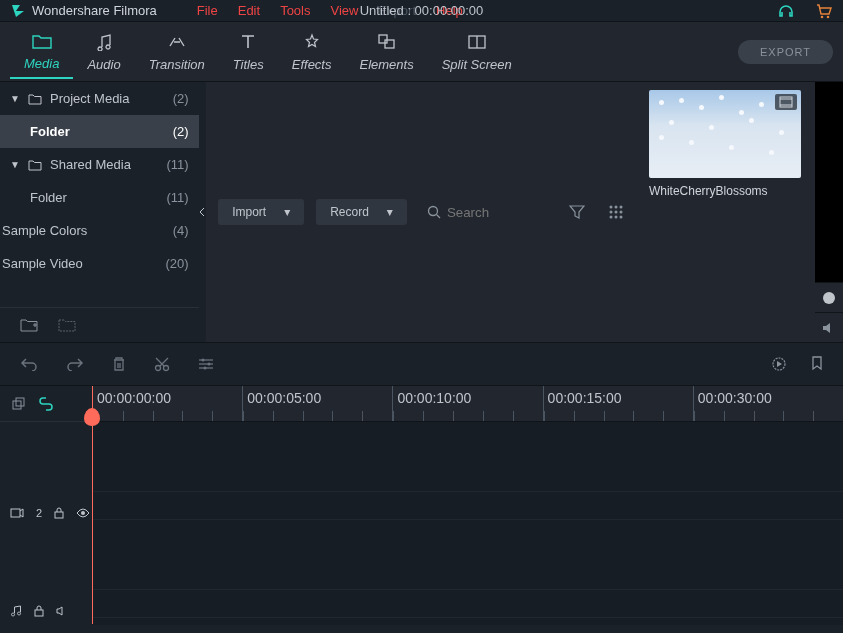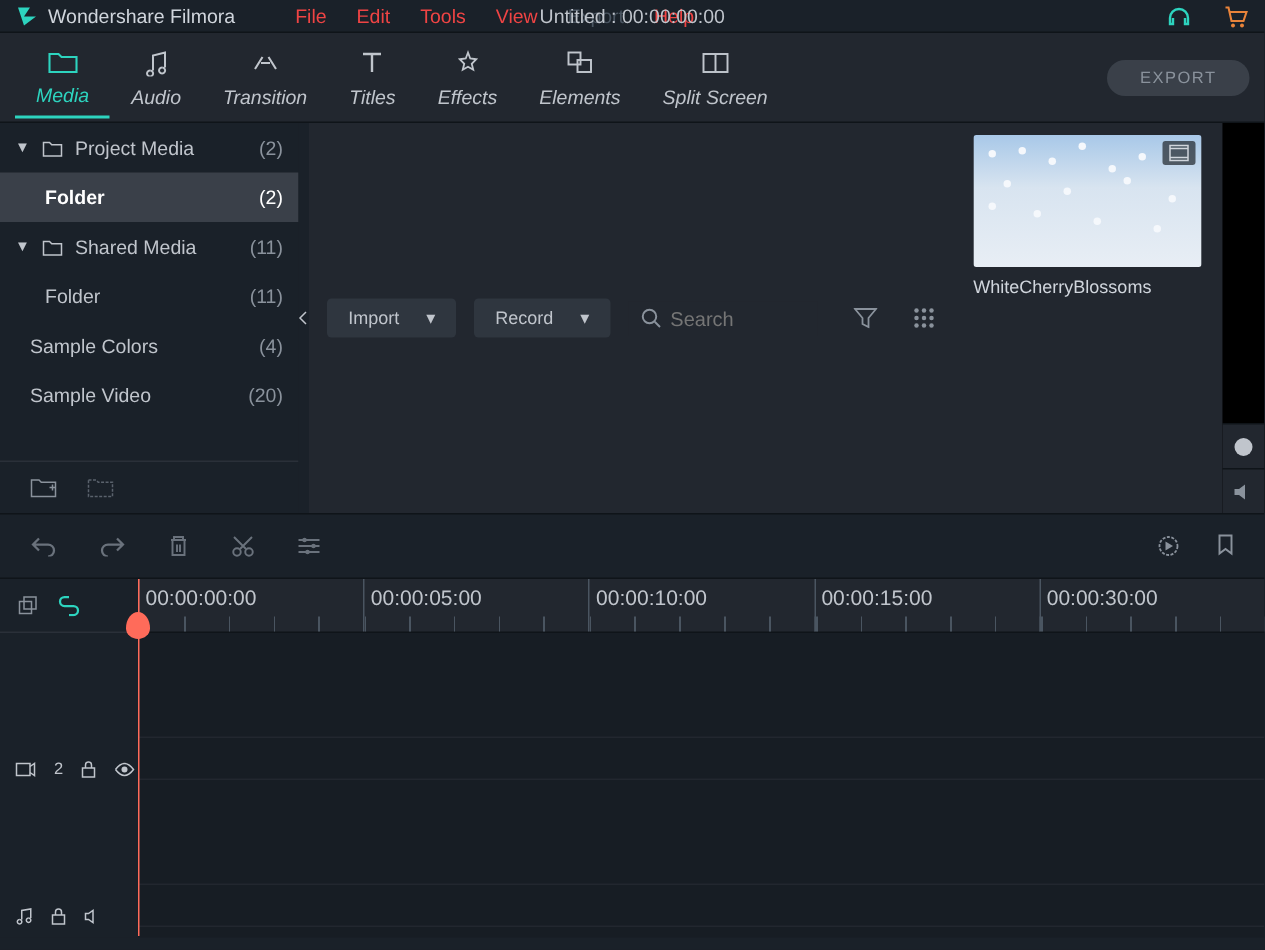--- a/index.html
+++ b/index.html
@@ -31,21 +31,21 @@
 
 
 .sidebar { width: 212px; background: #1a2129; display: flex; flex-direction: column; }
 .sidebar-item { display: flex; align-items: center; padding: 9px 10px; cursor: pointer; justify-content: space-between; }
 .sidebar-item.selected { background: #3a4049; }
 .sidebar-item-left { display: flex; align-items: center; gap: 8px; }
 .chevron { font-size: 10px; display: inline-block; width: 10px; }
 .folder-icon { font-size: 14px; }
 .count { color: #8a929c; }
 .sidebar-item.indent { padding-left: 30px; }
-.sidebar-item.noindent { padding-left: 20px; align-items: center; }
+.sidebar-item.noindent { padding-left: 2px; align-items: center; }
 .sidebar-bottom { margin-top: auto; display: flex; gap: 20px; padding: 10px 20px; border-top: 1px solid #2a3039; }
 
 
 .splitter { width: 8px; background: #1a2129; display: flex; align-items: center; justify-content: center; cursor: ew-resize; }
 
 
 .content { flex: 1; background: #22272f; display: flex; flex-direction: row; }
 .content-toolbar { display: flex; align-items: center; padding: 8px 12px; gap: 12px; }
 .dropdown { background: #2f363f; padding: 6px 14px; border-radius: 3px; display: flex; align-items: center; gap: 18px; cursor: pointer; font-size: 12px; }
 .search-box { margin-left: auto; display: flex; gap: 6px; color: #6a727c; background: #22272f; padding: 4px 8px; }

